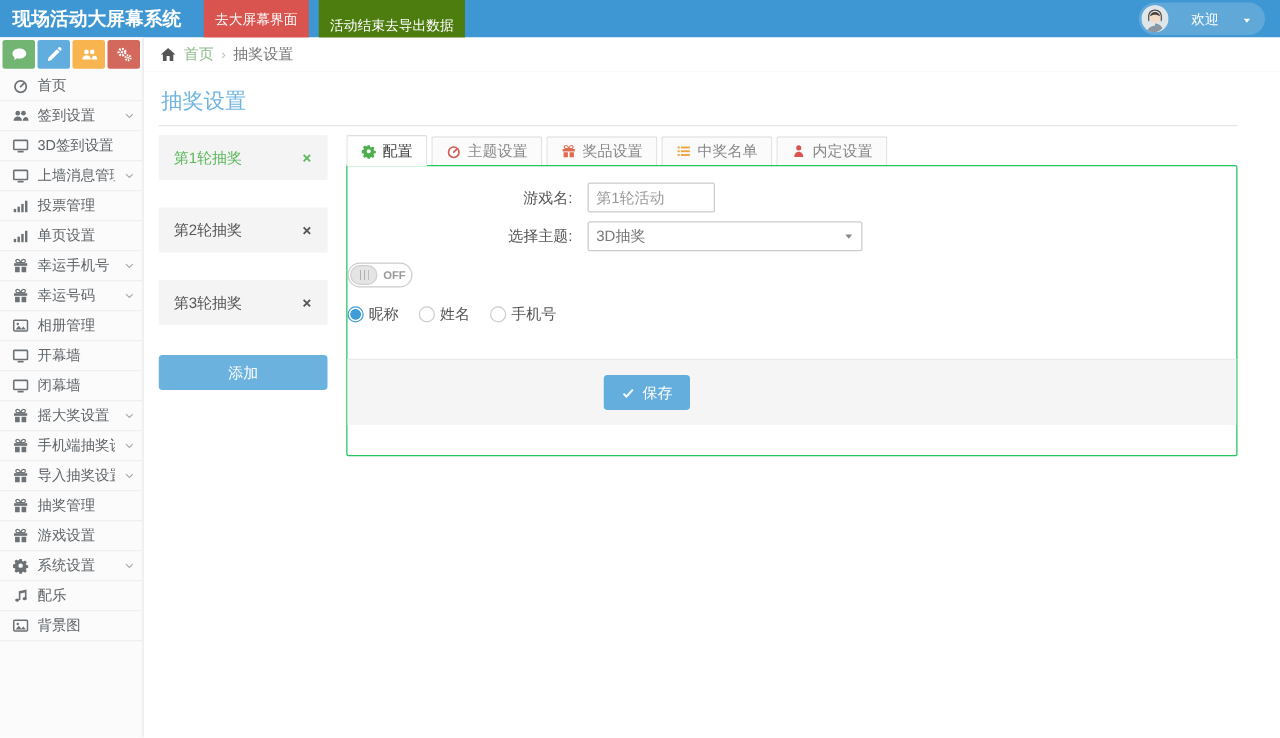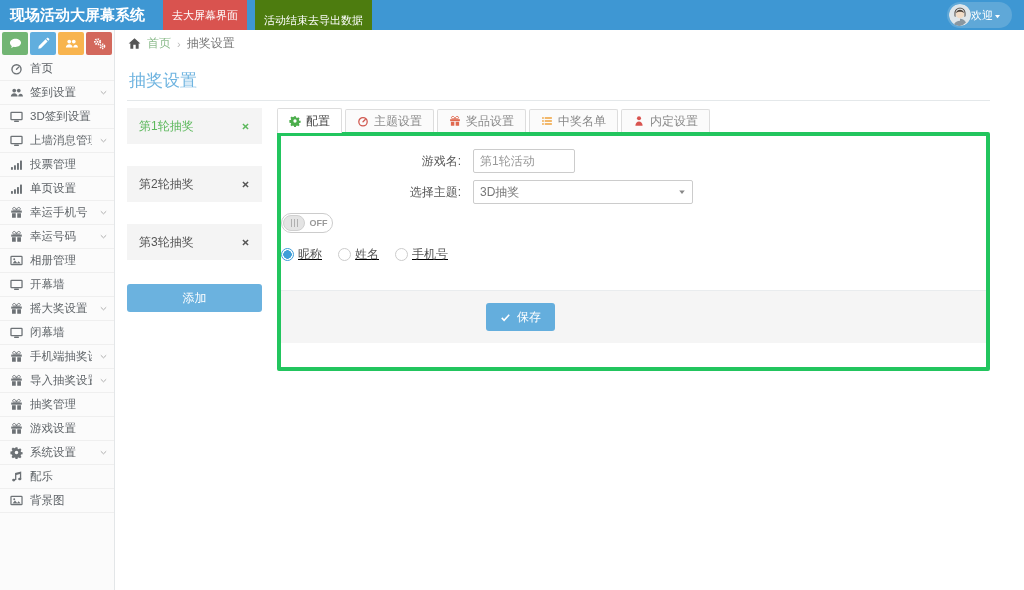--- a/index.html
+++ b/index.html
@@ -7,21 +7,21 @@
        font-family:"Liberation Sans","DejaVu Sans",sans-serif;}
   .ic{display:block;}
 
   
   .header{position:absolute;top:0;left:0;right:0;height:30px;background:#3e97d3;display:flex;align-items:center;}
   .app-title{color:#fff;font-size:15px;font-weight:bold;padding:0 10px;white-space:nowrap;}
   .hdr-btn{font-size:11px;color:#fff;border:none;border-radius:3px;padding:20px 9px;margin-left:8px;cursor:pointer;font-family:inherit;}
   .hdr-btn.danger{background:#d9534f;}
   .hdr-btn.warning{background:#4d7c0f;margin-top:11px;}
   .user-box{position:absolute;right:12px;top:2px;height:26px;background:#5fa8d8;border-radius:13px;
-            display:flex;align-items:center;gap:0;padding:0 10px 0 2px;cursor:pointer;}
+            display:flex;align-items:center;gap:18px;padding:0 10px 0 2px;cursor:pointer;}
   .avatar{width:22px;height:22px;border-radius:50%;overflow:hidden;display:block;flex:none;}
   .welcome{color:#fff;font-size:11px;}
   .user-caret{width:9px;height:9px;color:#fff;margin-top:2px;}
 
   
   .toolbar-row{position:absolute;top:30px;left:0;right:0;height:27px;background:#fff;border-bottom:1px solid #e3e6e8;display:flex;}
   .quick-buttons{width:115px;box-sizing:border-box;border-right:1px solid #e3e6e8;display:flex;align-items:center;
                  padding:0 2px;gap:2px;background:#fbfbfb;}
   .qb{width:26px;height:23px;border:none;border-radius:2px;color:#fff;display:flex;align-items:center;justify-content:center;cursor:pointer;padding:0;}
   .qb .ic{width:13px;height:13px;}
@@ -55,34 +55,34 @@
   .add-btn{width:100%;height:28px;background:#6bb2df;color:#fff;border:none;border-radius:3px;font-size:12px;cursor:pointer;margin-top:2px;font-family:Liberation Sans, sans-serif;}
 
   
   .tab-area{flex:1;margin-left:15px;min-width:0;}
   .tabs{display:flex;align-items:flex-end;height:24px;position:relative;z-index:2;text-align:center;}
   .tab{display:flex;align-items:center;gap:5px;font-size:12px;color:#888;background:#fbfbfb;border:1px solid #ddd;border-bottom:none;
        border-radius:2px 2px 0 0;padding:0 11px;height:23px;margin-right:3px;cursor:pointer;box-sizing:border-box;}
   .tab .tab-ic{display:flex;}
   .tab .ic{width:12px;height:12px;}
   .tab.active{background:#fff;color:#444;height:25px;margin-bottom:-1px;}
-  .panel{border:4px solid #22c55e;border-radius:0 2px 2px 2px;background:#fff;position:relative;z-index:1;padding-bottom:24px;}
+  .panel{border:1px solid #22c55e;border-radius:0 2px 2px 2px;background:#fff;position:relative;z-index:1;padding-bottom:24px;}
   .form{padding-top:13px;}
   .form-row{display:flex;align-items:center;margin-bottom:7px;min-height:24px;}
   .flabel{width:180px;text-align:right;padding-right:12px;font-size:12px;color:#555;flex:none;}
   .txt{width:88px;height:22px;border:1px solid #ccc;border-radius:2px;font-size:12px;color:#999;padding:0 6px;font-family:inherit;}
   .select{width:206px;height:22px;border:1px solid #ccc;border-radius:2px;display:flex;align-items:center;justify-content:space-between;
           padding:0 6px;font-size:12px;color:#777;cursor:pointer;background:#fff;}
   .sel-caret{width:8px;height:8px;color:#888;}
   .toggle{width:52px;height:20px;border:1px solid #ccc;border-radius:11px;display:flex;align-items:center;background:#fff;cursor:pointer;box-sizing:border-box;}
   .knob{width:22px;height:16px;border-radius:9px;background-color:#e4e4e4;border:1px solid #d0d0d0;box-sizing:border-box;
         background-image:repeating-linear-gradient(90deg,#b0b0b0 0 1px,rgba(0,0,0,0) 1px 3px);
         background-size:7px 8px;background-repeat:no-repeat;background-position:center;margin-left:1px;}
   .toggle-text{flex:1;text-align:center;font-size:9px;color:#999;font-weight:bold;}
-  .radios{display:flex;align-items:center;gap:16px;text-decoration:underline;}
+  .radios{display:flex;align-items:center;gap:16px;}
   .radio{display:flex;align-items:center;gap:4px;font-size:12px;color:#555;cursor:pointer;}
   .rb{width:13px;height:13px;border-radius:50%;border:1px solid #ccc;background:#fff;box-sizing:border-box;flex:none;}
   .rb.sel{border-color:#3f9ed8;background:radial-gradient(circle,#3f9ed8 0 4px,#fff 4.5px);}
   .save-strip{margin-top:24px;background:#f5f5f5;border-top:1px solid #e9ecee;padding:12px 0;}
   .save-btn{margin-left:205px;height:28px;background:#64aedd;color:#fff;border:none;border-radius:3px;font-size:12px;
             padding:0 14px;display:flex;align-items:center;gap:6px;cursor:pointer;font-family:inherit;}
   .save-btn .ic{width:11px;height:11px;color:#fff;}
 </style>
 </head>
 <body>
@@ -235,35 +235,35 @@
     </div>
     <div class="side-item">
       <svg class="ic" viewBox="0 0 16 16" fill="currentColor">
         <rect x="1.2" y="2.8" width="13.6" height="9" rx="0.8" fill="none" stroke="currentColor" stroke-width="1.6"></rect>
         <rect x="5" y="13" width="6" height="1.7" rx="0.5"></rect>
       </svg>
       <span class="side-label">开幕墙</span>
     </div>
     <div class="side-item">
       <svg class="ic" viewBox="0 0 16 16" fill="currentColor">
-        <path d="M5.2 1.8c1.1 0 2 1 2.8 2.9.8-1.9 1.7-2.9 2.8-2.9 1.1 0 1.9.7 1.9 1.7 0 .7-.4 1.2-1 1.5H4.3c-.6-.3-1-.8-1-1.5 0-1 .8-1.7 1.9-1.7z" fill="none" stroke="currentColor" stroke-width="1.2"></path>
-        <rect x="1.5" y="5.6" width="13" height="2.6"></rect>
-        <path d="M2.5 9v5.4h4.6V9zM8.9 9v5.4h4.6V9z"></path>
-      </svg>
-      <span class="side-label">摇大奖设置</span>
-      <svg class="ic chev" viewBox="0 0 16 16" fill="currentColor">
-        <path d="M3.2 5.8l4.8 4.6 4.8-4.6" fill="none" stroke="currentColor" stroke-width="1.7"></path>
-      </svg>
-    </div>
-    <div class="side-item">
-      <svg class="ic" viewBox="0 0 16 16" fill="currentColor">
         <rect x="1.2" y="2.8" width="13.6" height="9" rx="0.8" fill="none" stroke="currentColor" stroke-width="1.6"></rect>
         <rect x="5" y="13" width="6" height="1.7" rx="0.5"></rect>
       </svg>
       <span class="side-label">闭幕墙</span>
+    </div>
+    <div class="side-item">
+      <svg class="ic" viewBox="0 0 16 16" fill="currentColor">
+        <path d="M5.2 1.8c1.1 0 2 1 2.8 2.9.8-1.9 1.7-2.9 2.8-2.9 1.1 0 1.9.7 1.9 1.7 0 .7-.4 1.2-1 1.5H4.3c-.6-.3-1-.8-1-1.5 0-1 .8-1.7 1.9-1.7z" fill="none" stroke="currentColor" stroke-width="1.2"></path>
+        <rect x="1.5" y="5.6" width="13" height="2.6"></rect>
+        <path d="M2.5 9v5.4h4.6V9zM8.9 9v5.4h4.6V9z"></path>
+      </svg>
+      <span class="side-label">摇大奖设置</span>
+      <svg class="ic chev" viewBox="0 0 16 16" fill="currentColor">
+        <path d="M3.2 5.8l4.8 4.6 4.8-4.6" fill="none" stroke="currentColor" stroke-width="1.7"></path>
+      </svg>
     </div>
     <div class="side-item">
       <svg class="ic" viewBox="0 0 16 16" fill="currentColor">
         <path d="M5.2 1.8c1.1 0 2 1 2.8 2.9.8-1.9 1.7-2.9 2.8-2.9 1.1 0 1.9.7 1.9 1.7 0 .7-.4 1.2-1 1.5H4.3c-.6-.3-1-.8-1-1.5 0-1 .8-1.7 1.9-1.7z" fill="none" stroke="currentColor" stroke-width="1.2"></path>
         <rect x="1.5" y="5.6" width="13" height="2.6"></rect>
         <path d="M2.5 9v5.4h4.6V9zM8.9 9v5.4h4.6V9z"></path>
       </svg>
       <span class="side-label">手机端抽奖设置</span>
       <svg class="ic chev" viewBox="0 0 16 16" fill="currentColor">
         <path d="M3.2 5.8l4.8 4.6 4.8-4.6" fill="none" stroke="currentColor" stroke-width="1.7"></path>

